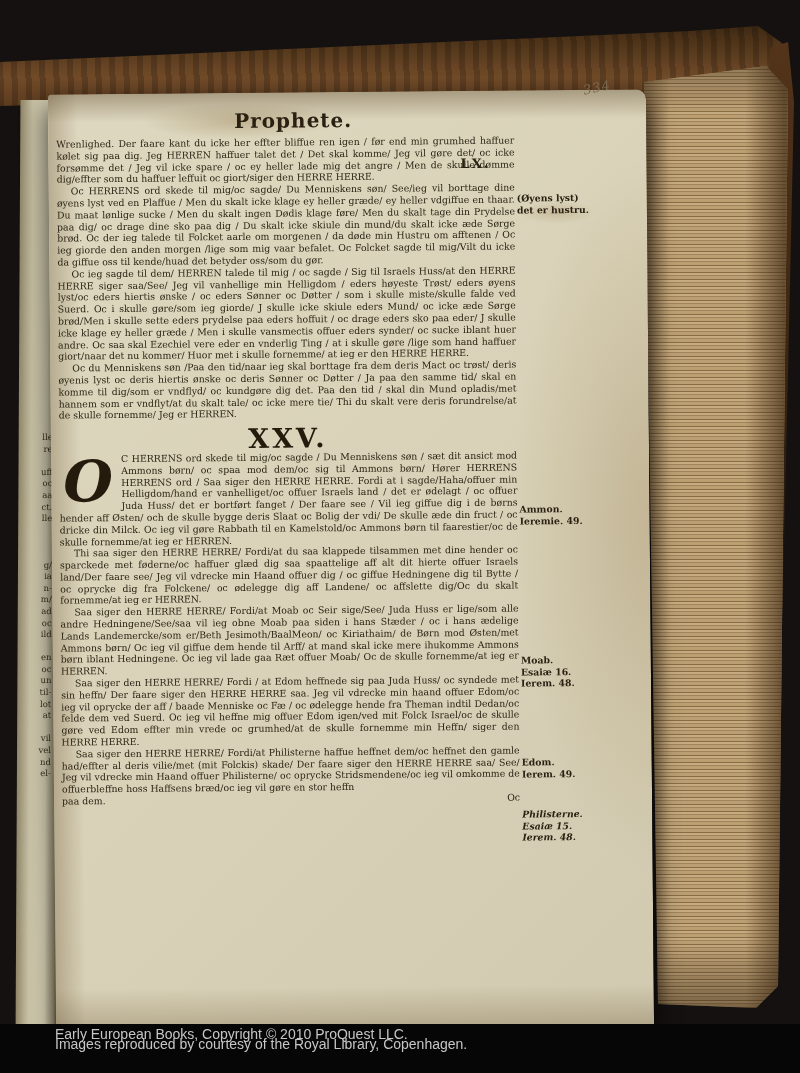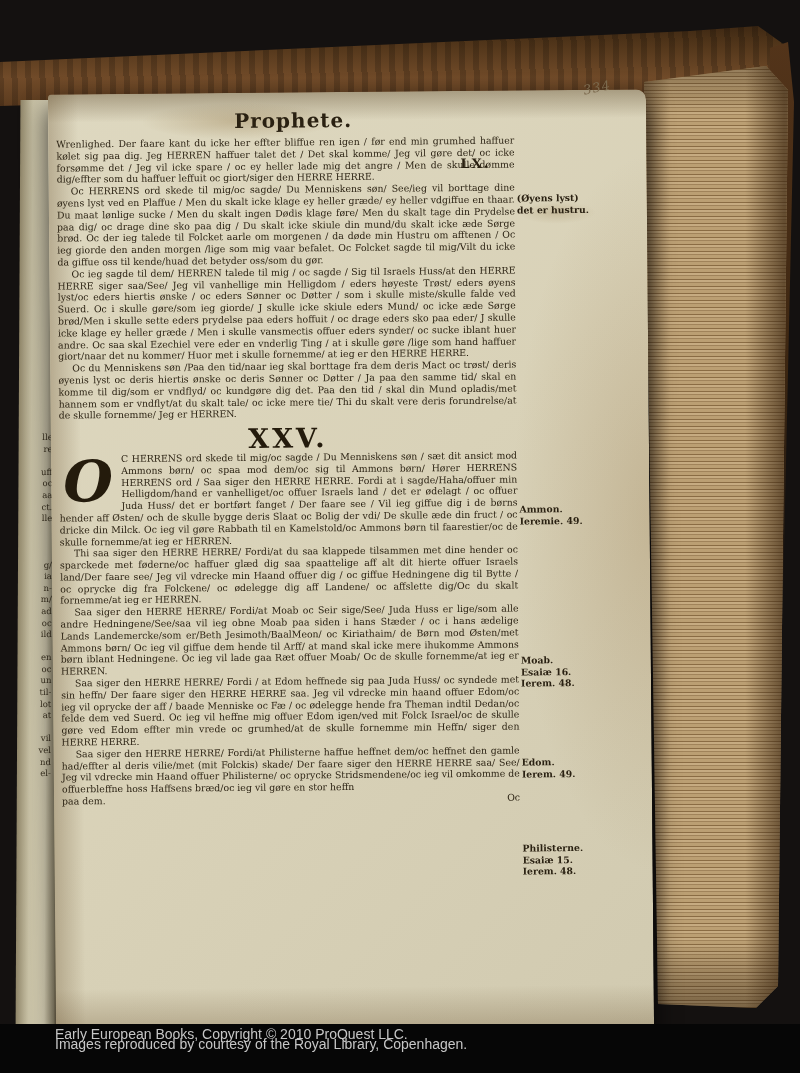--- a/index.html
+++ b/index.html
@@ -61,21 +61,21 @@
     text-align:center;font-weight:700;font-style:italic;margin:3px 4px 0 0;color:#241b0c;}
   .chapter-start{text-indent:0;}
   .lastline{display:flex;justify-content:space-between;}
 
   .mnote{position:absolute;left:468px;width:104px;font-size:9.3px;line-height:11.6px;
     font-weight:700;color:#2a2112;white-space:pre-line;}
   .mnote-1{top:102px;}
   .mnote-2{top:413px;}
   .mnote-3{top:564px;}
   .mnote-4{top:666px;}
-  .mnote-5{top:752px;}
+  .mnote-5{top:718px;font-style:italic;}
 
   .folio{position:absolute;left:583px;top:80px;font-style:italic;font-size:13px;
     color:#7c6a4e;transform:rotate(-12deg);letter-spacing:1px;}
 
   .footer{position:absolute;left:0;bottom:0;width:800px;height:49px;background:#060606;
     color:#c6c6c6;font-family:"Liberation Sans",sans-serif;font-size:14px;line-height:10px;
     padding:5px 0 0 55px;box-sizing:border-box;}
 </style>
 </head>
 <body>

